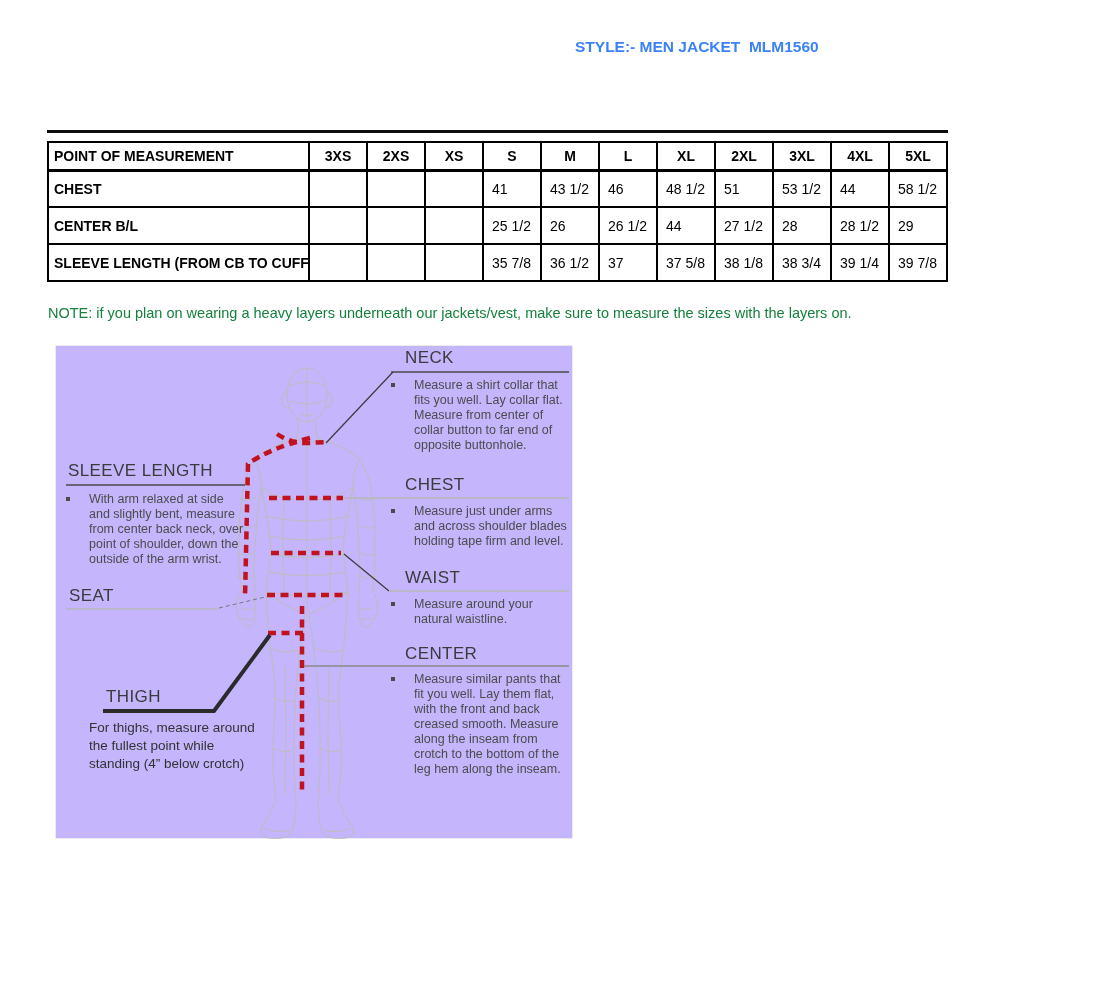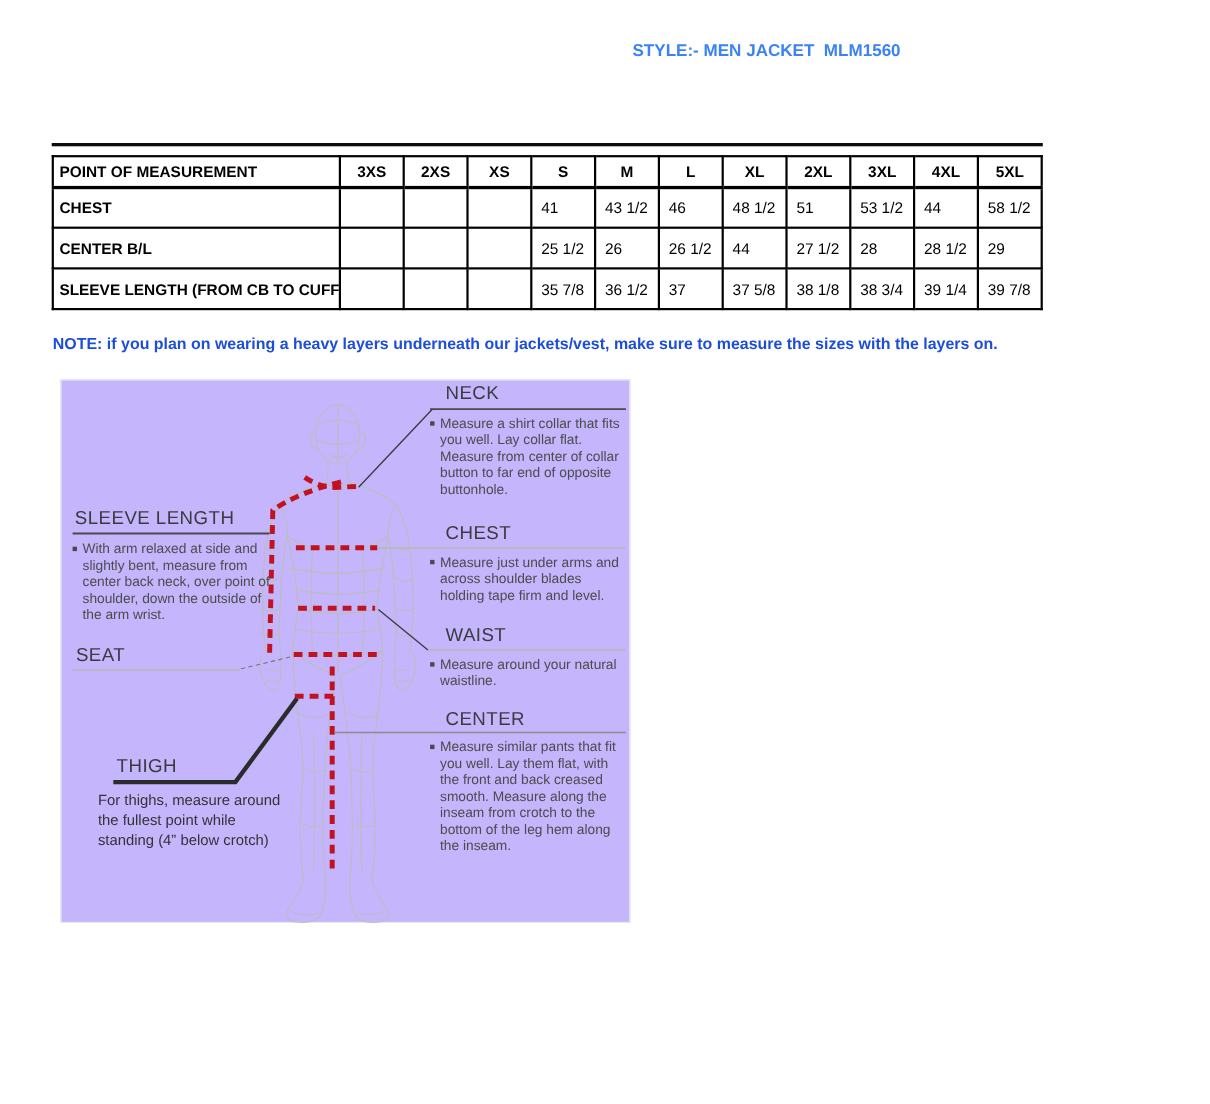--- a/index.html
+++ b/index.html
@@ -30,41 +30,41 @@
   }
   table.sizes thead tr{height:28px;}
   table.sizes tbody tr{height:37px;}
   table.sizes thead th{font-weight:bold;text-align:center;border-bottom-width:3px;}
   table.sizes th.first{width:261px;text-align:left;padding-left:5px;}
   table.sizes th.rowlabel{font-weight:bold;text-align:left;padding-left:5px;}
   table.sizes td{text-align:left;padding-left:8px;font-weight:normal;}
   
   .note{
     position:absolute;left:48px;top:305px;width:900px;
-    font-size:14.5px;font-weight:bold;color:#1d4ed8;
+    font-size:14.5px;font-weight:normal;color:#15803d;
   }
   
   .diagram{
     position:absolute;left:55px;top:345px;width:518px;height:494px;
     border:1px solid #ececec;background:#c4b5fd;
   }
   .diagram svg{position:absolute;left:0;top:0;}
   .fig path,.fig ellipse{stroke:var(--fig);fill:none;stroke-width:1;}
   .measure{stroke:var(--red);fill:none;stroke-width:4.5;stroke-dasharray:8 5.5;}
   .lead-dark{stroke:#4a4a4a;stroke-width:1.6;fill:none;}
   .lead-thin{stroke:#3a3a3a;stroke-width:1.2;fill:none;}
   .lead-light{stroke:#b9b9b9;stroke-width:1.6;fill:none;}
   .lead-mid{stroke:#8a8a8a;stroke-width:1.4;fill:none;}
   .lead-dash{stroke:#777;stroke-width:1;fill:none;stroke-dasharray:4 3;}
   .lead-thick{stroke:#2b2b2b;stroke-width:4;fill:none;}
   .g-head{
     position:absolute;font-size:17px;font-weight:500;letter-spacing:.4px;color:#3b3b3b;
   }
   .g-para{
-    position:absolute;display:flex;gap:5px;
+    position:absolute;display:flex;gap:19px;
     font-size:12.5px;line-height:15px;color:#4c4c4c;
   }
   .g-para .bullet{flex:0 0 4px;width:4px;height:4px;background:#4a4a4a;margin-top:5px;}
   .g-para.nobullet{font-size:13.5px;line-height:18px;color:#333;}
 </style>
 </head>
 <body>
 
 <div class="doc-title">STYLE:- MEN JACKET  MLM1560</div>
 

